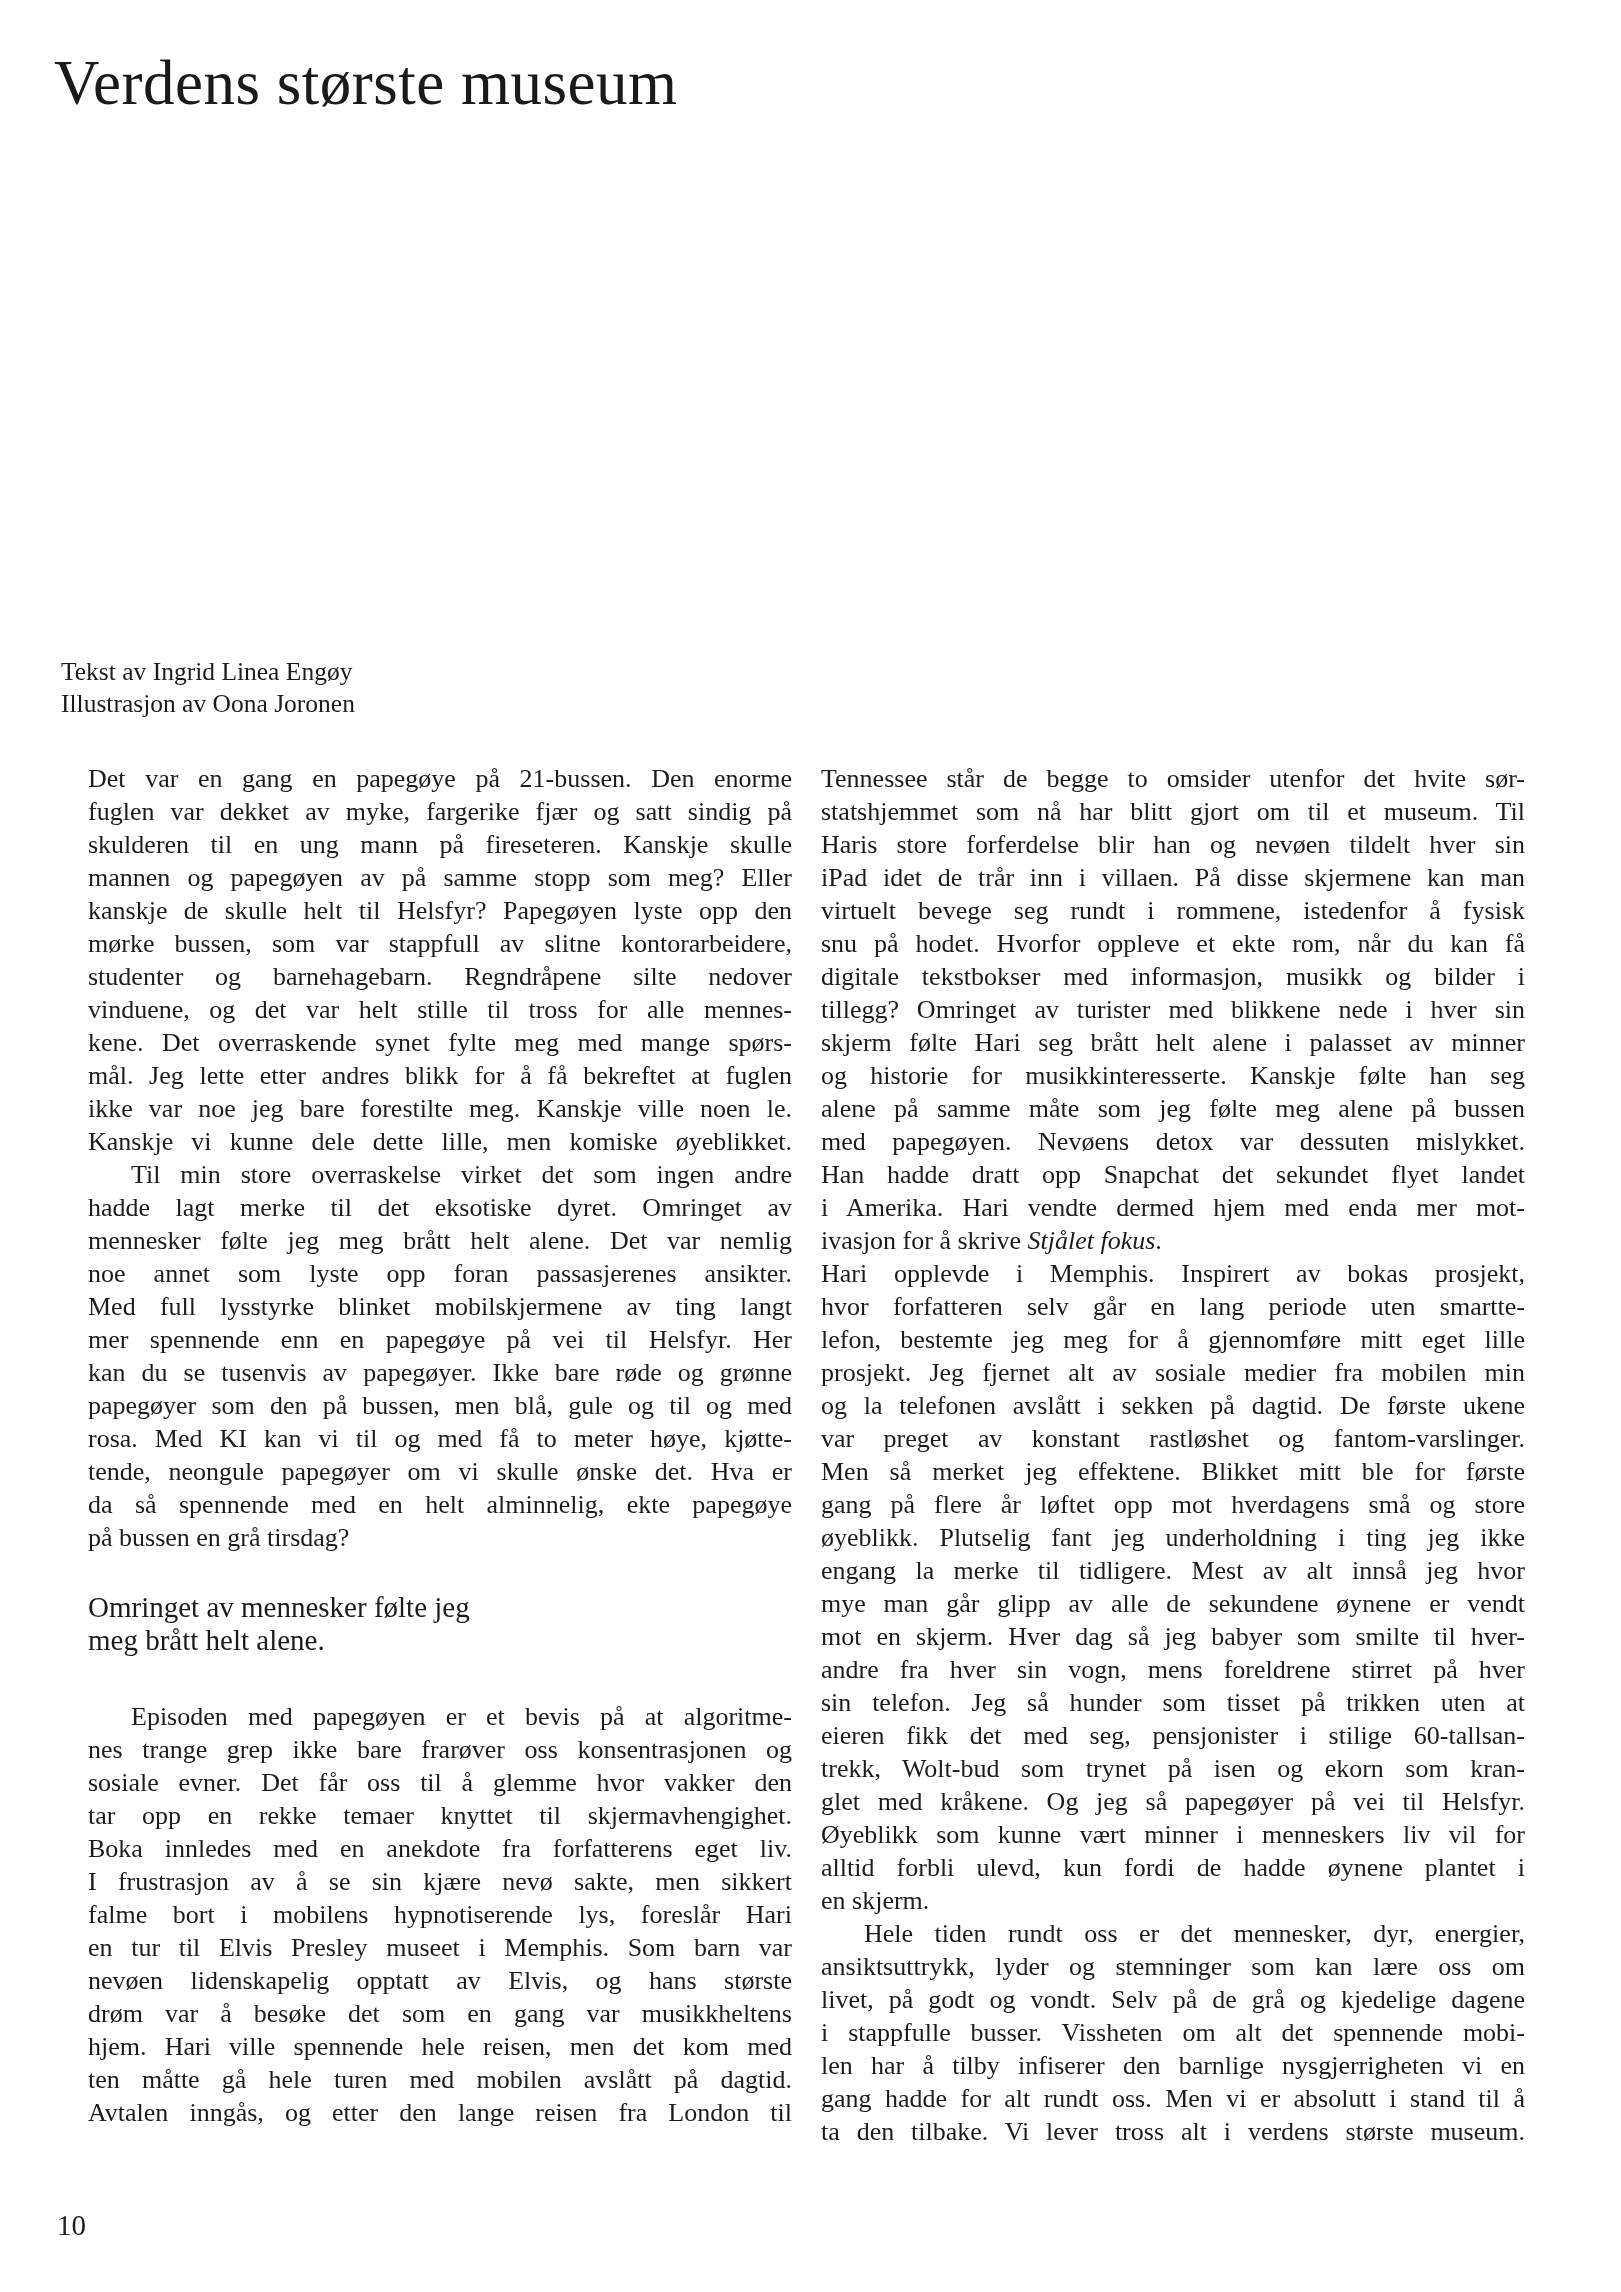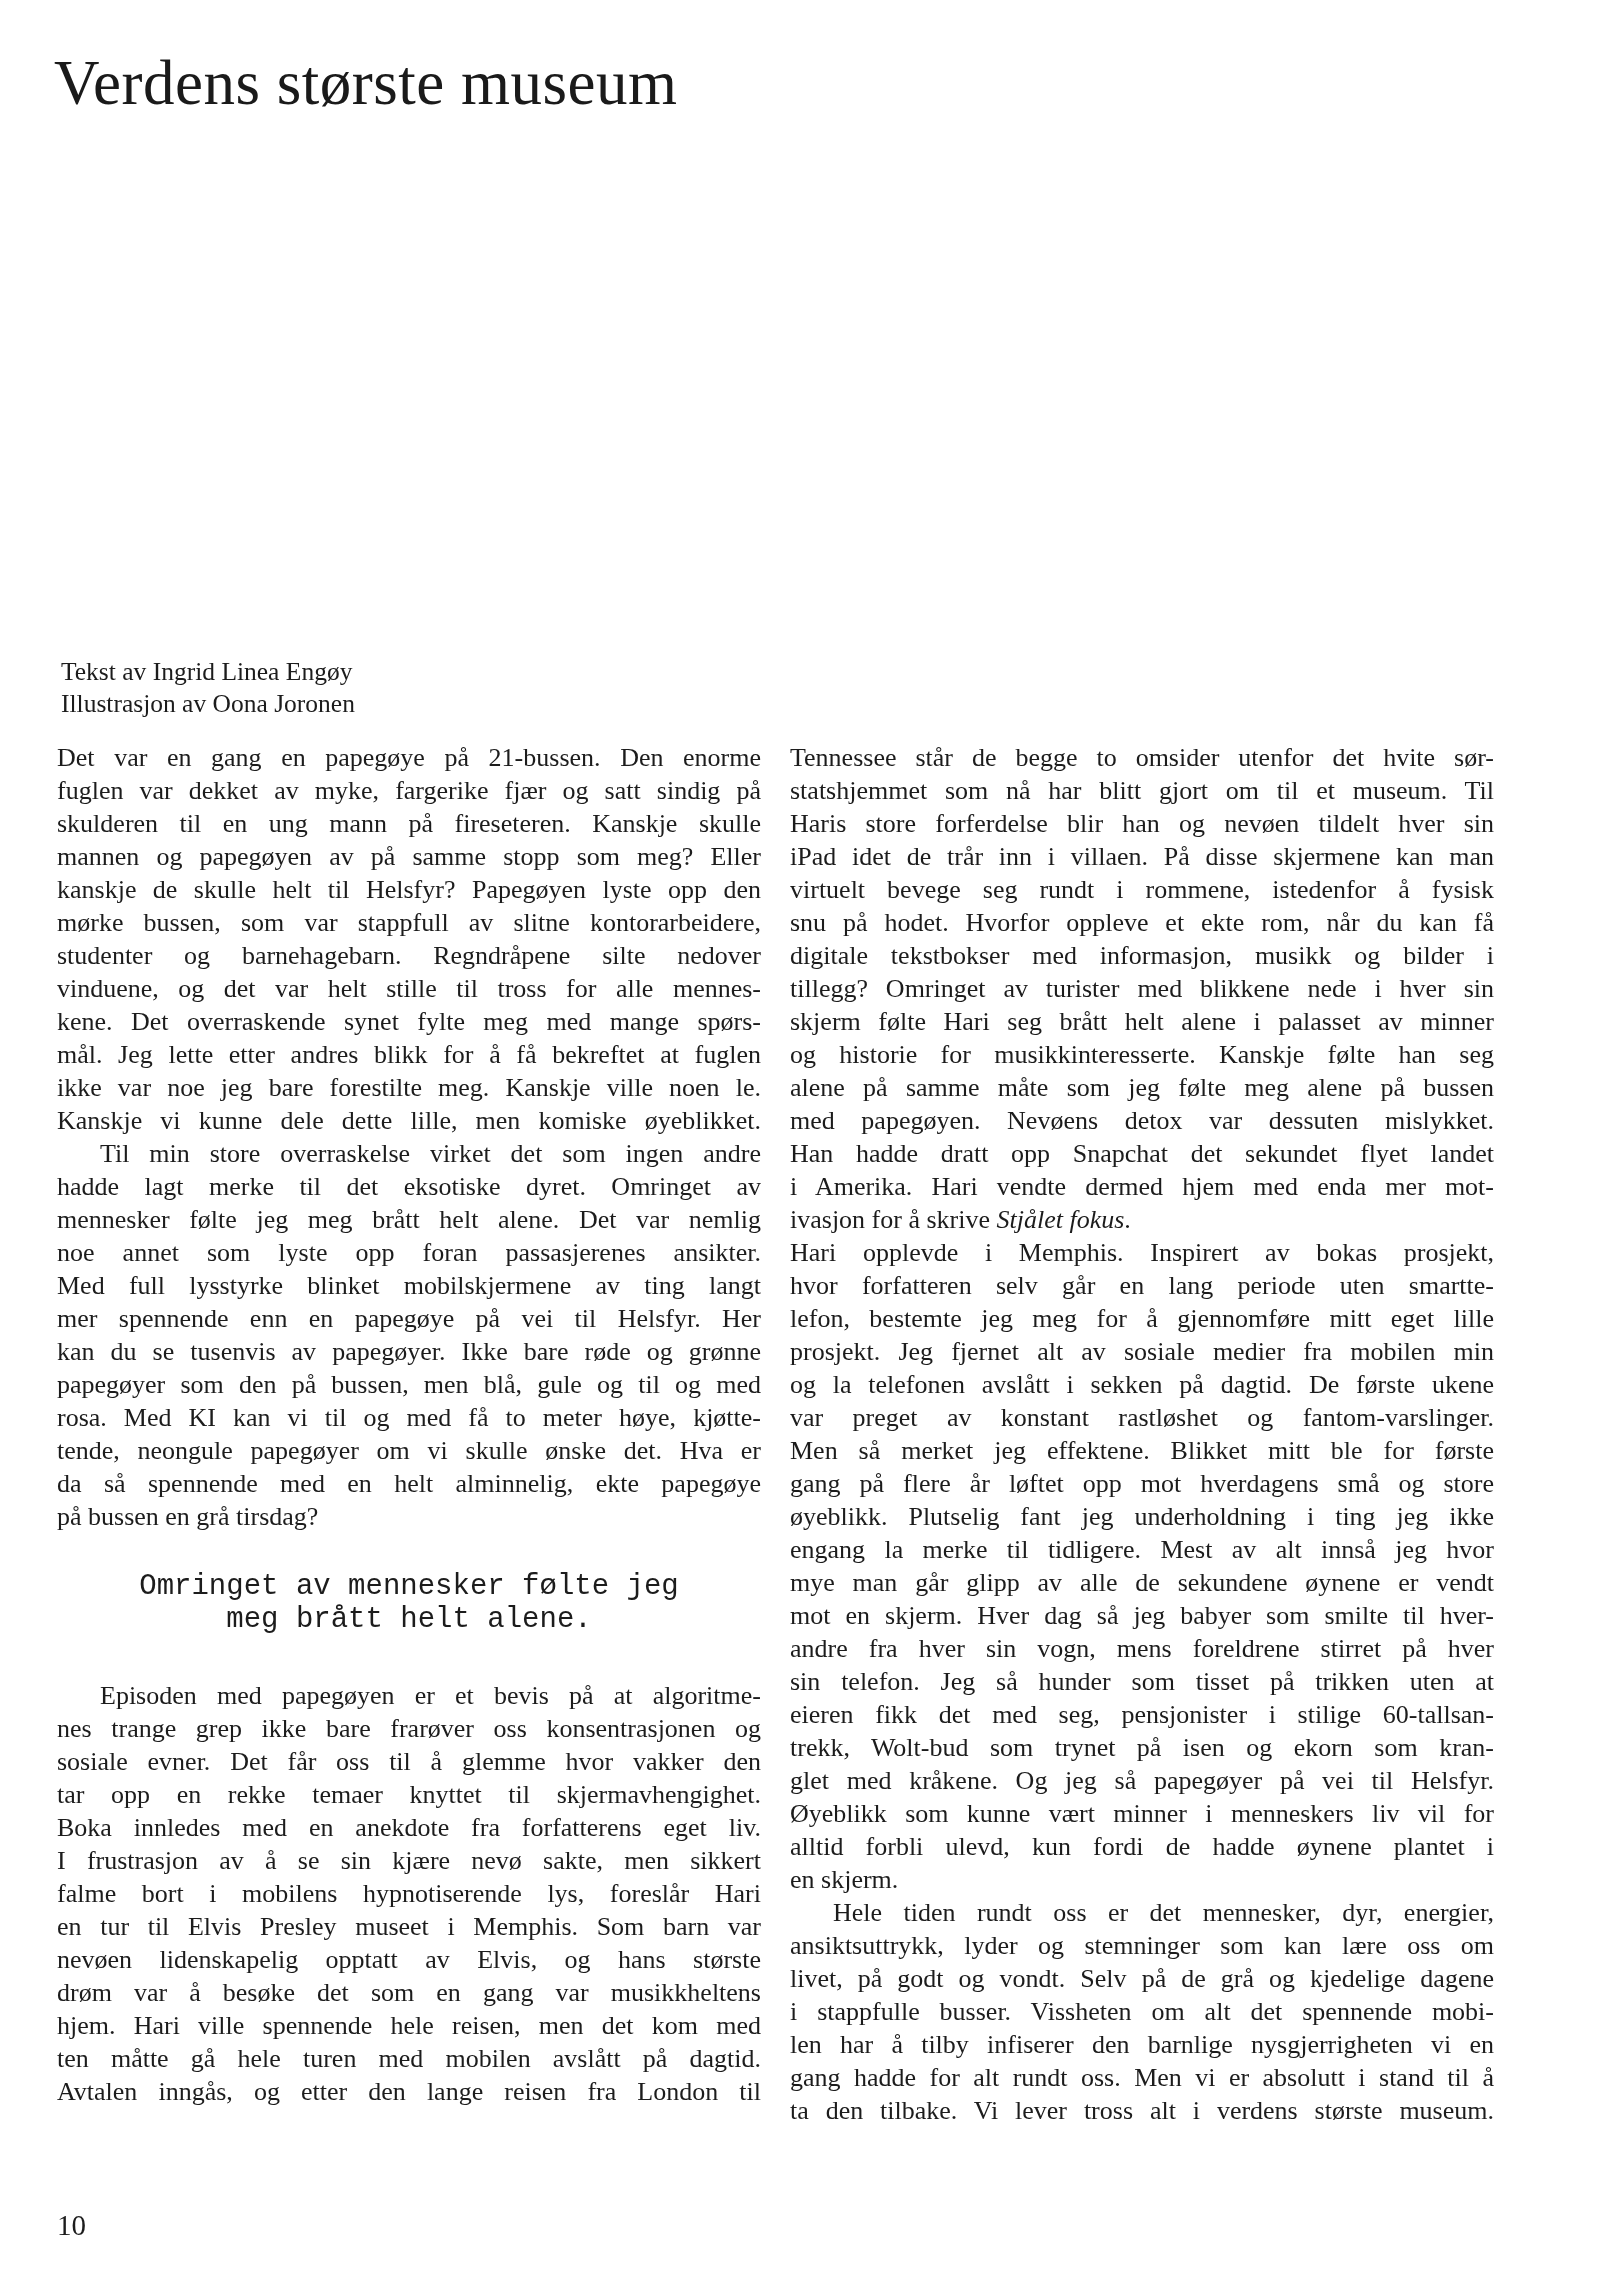--- a/index.html
+++ b/index.html
@@ -12,35 +12,34 @@
     position: absolute; left: 54px; top: 49px;
     font-size: 63px; font-weight: normal; letter-spacing: 0.5px;
     margin: 0; line-height: 1.1; color: #1a1a1a;
   }
   .credits {
     position: absolute; left: 61px; top: 623px;
     font-size: 25.5px; line-height: 32px; color: #1c1c1c; margin-top: 33px;
   }
   .credits div { white-space: nowrap; }
   .col {
-    position: absolute; top: 741px; width: 704px;
-    font-size: 26px; line-height: 33px;
+    position: absolute; top: 762px; width: 704px;
+    font-size: 26px; line-height: 33px; margin-left: 31px;
   }
   .col-left { left: 57px; }
   .col-right { left: 790px; }
   .line {
     display: block; white-space: nowrap; text-align: justify;
     text-align-last: justify; height: 33px; overflow: visible;
   }
   .line.last { text-align-last: left; }
   .line.indent { text-indent: 43px; }
   .pullquote {
-    text-align: center; font-size: 29px; line-height: 33px;
+    font-size: 29px; line-height: 33px;
     margin: 37px 0 43px 0;
-    font-family: Liberation Mono, monospace;
   }
   .pullquote div { white-space: nowrap; }
   em { font-style: italic; }
   .page-number {
     position: absolute; left: 57px; top: 2209px;
     font-size: 29px; color: #1c1c1c;
   }
 </style>
 </head>
 <body>

